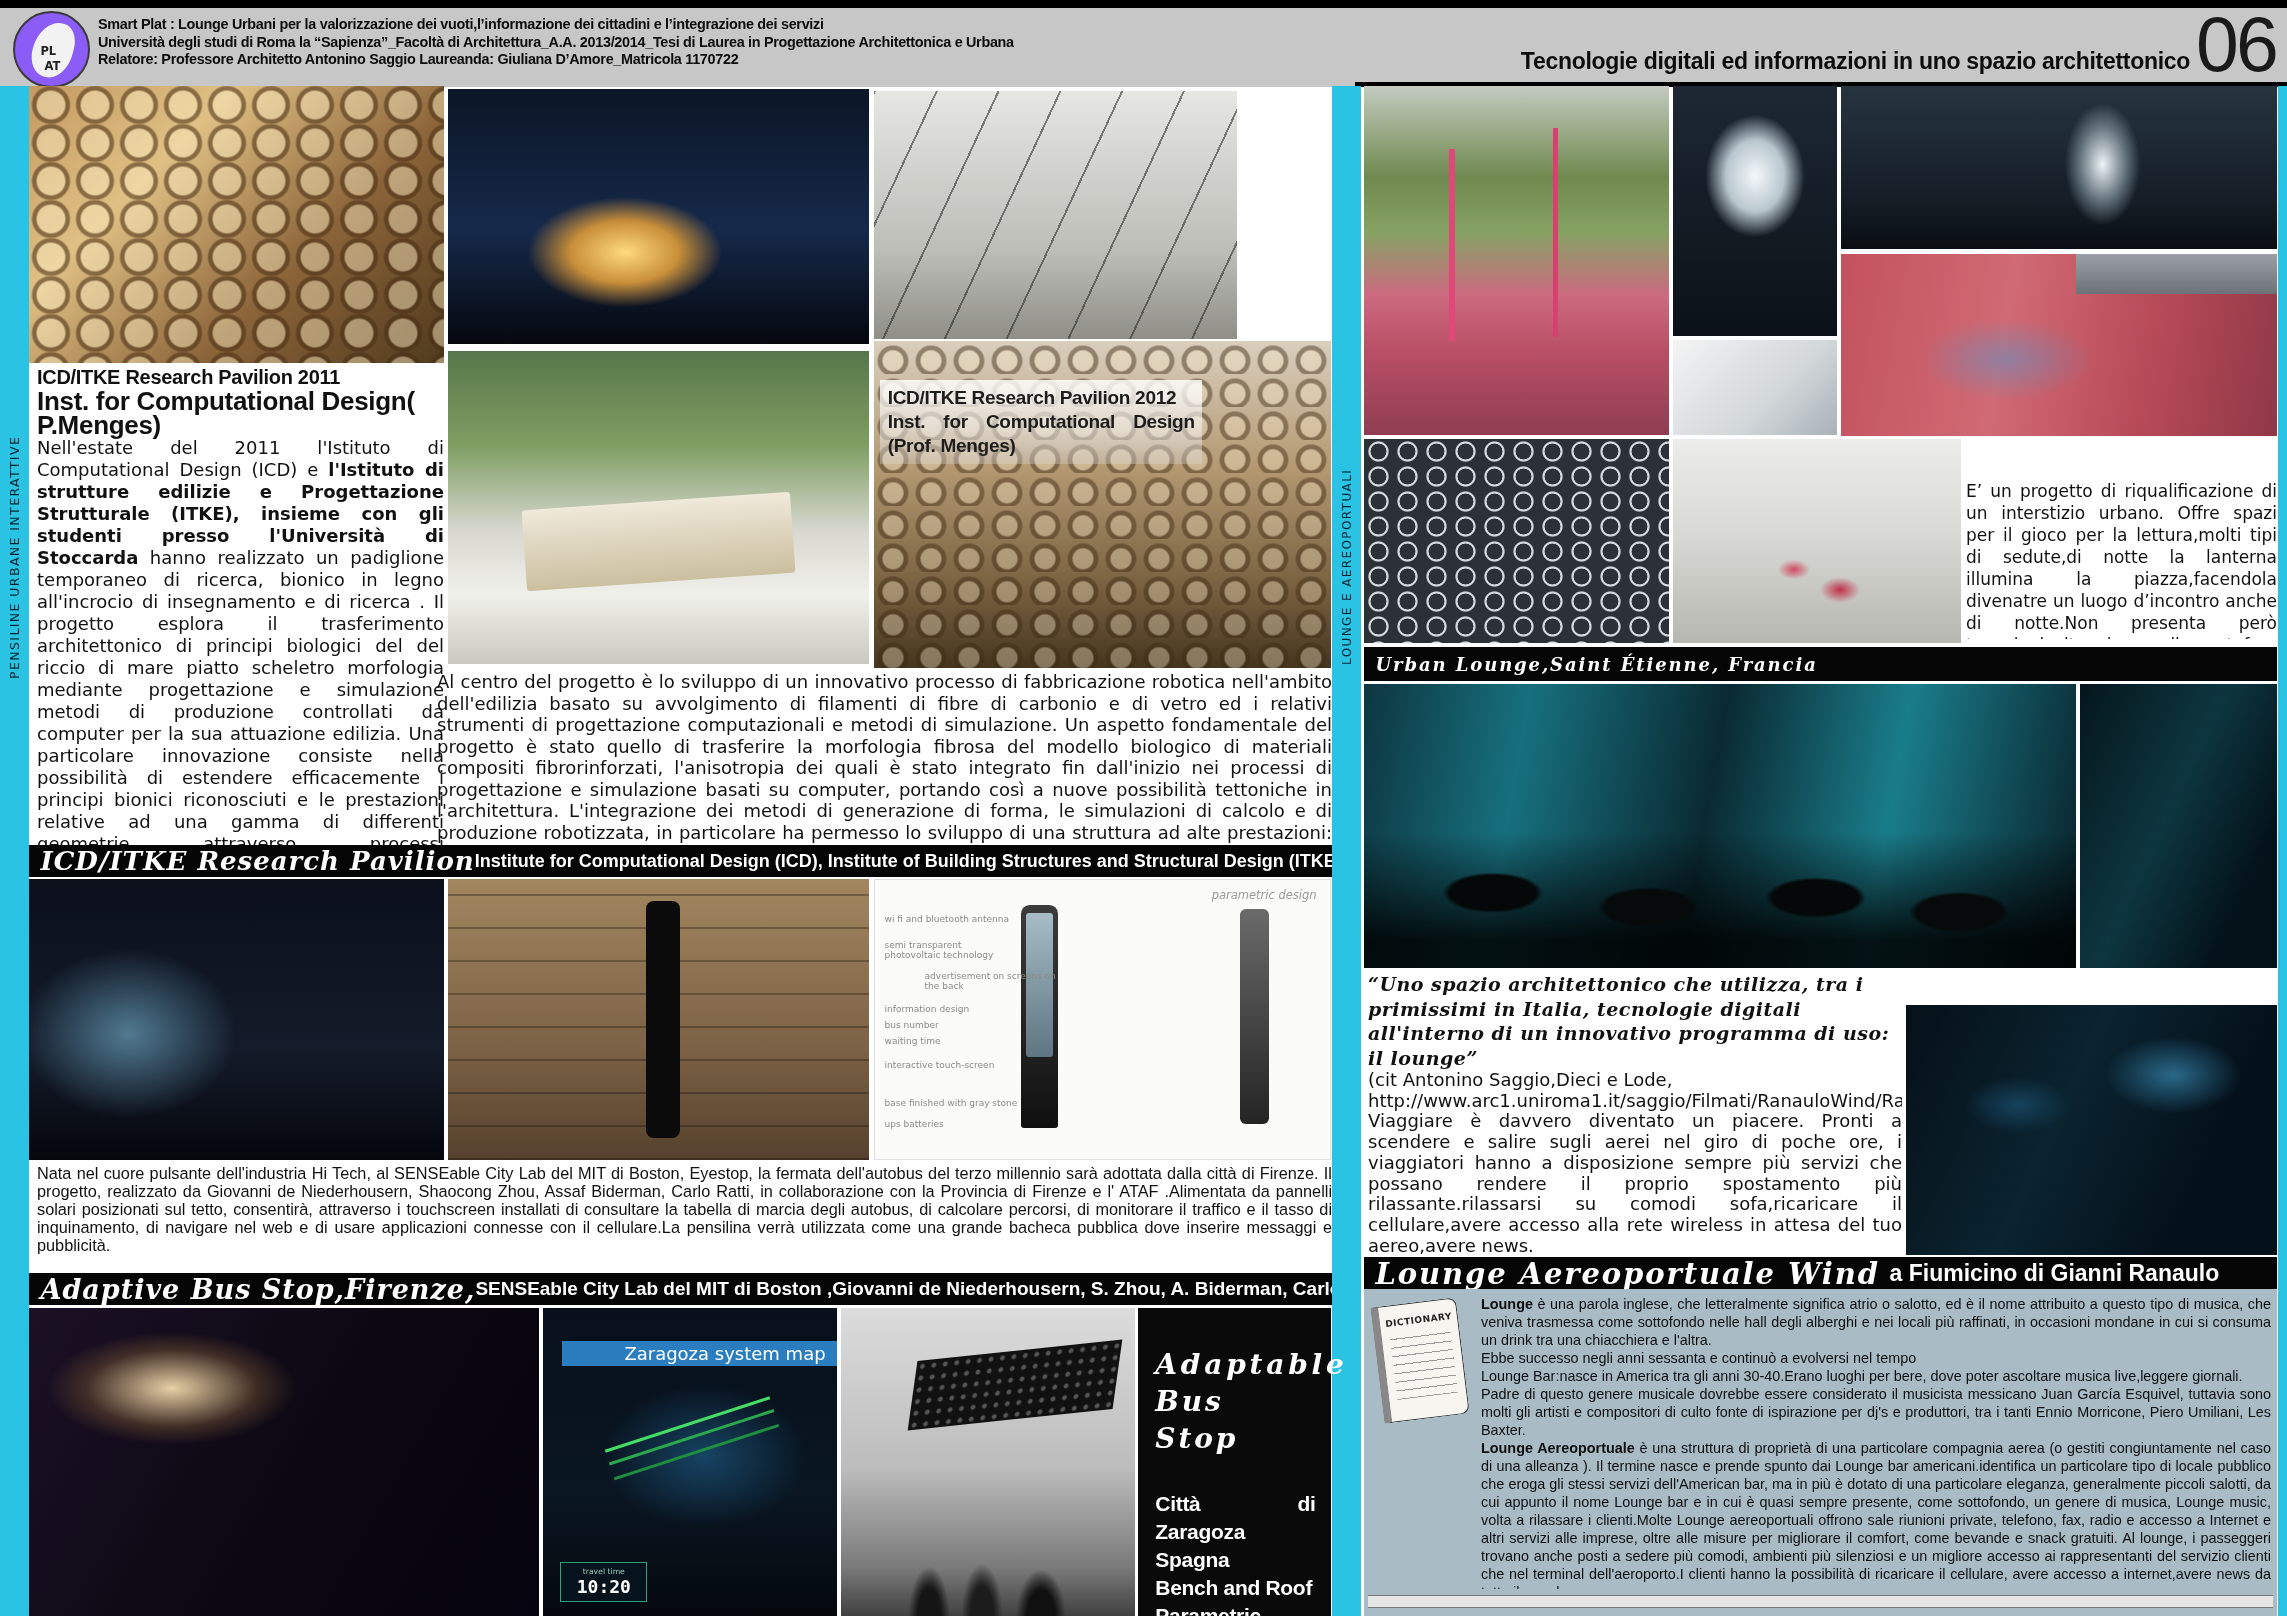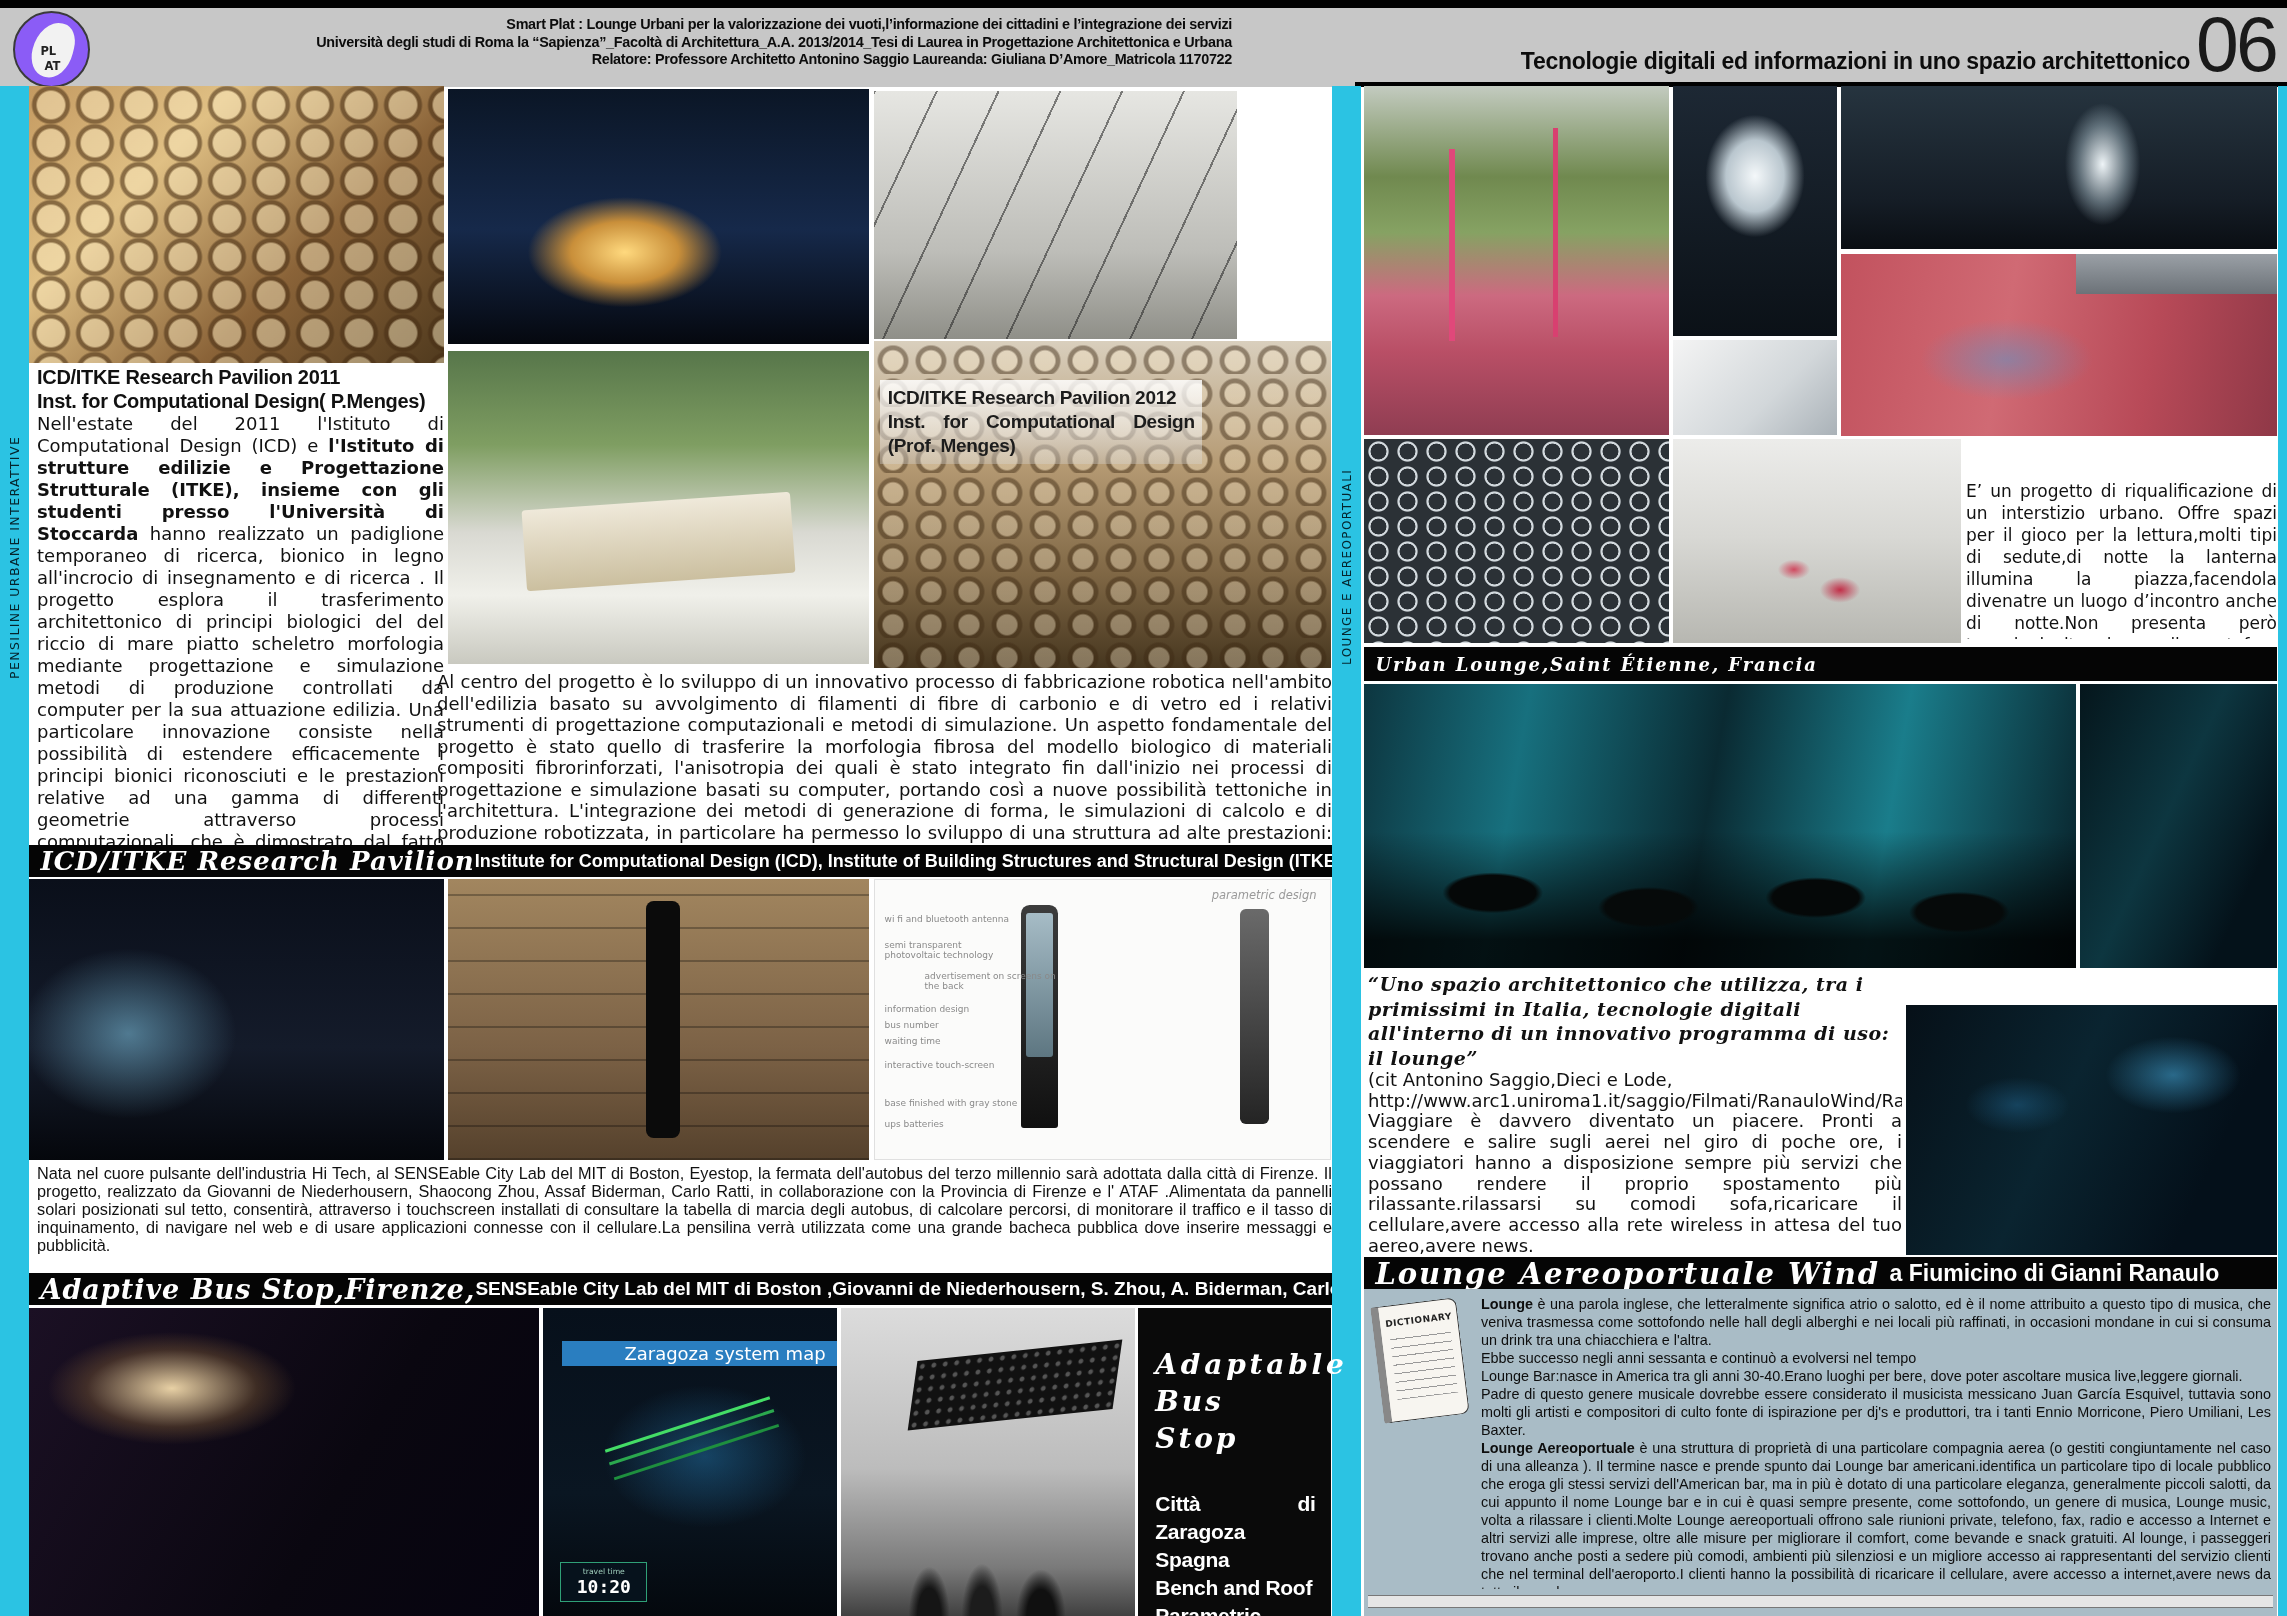--- a/index.html
+++ b/index.html
@@ -24,21 +24,21 @@
 <body>
 
 <div class="abs" style="left:0;top:0;width:2287px;height:7.7px;background:#000;"></div>
 
 <div class="abs" style="left:0;top:7.7px;width:2287px;height:79px;background:#c7c7c7;">
   <div class="abs" style="left:13.4px;top:2.9px;width:73px;height:73px;border-radius:50%;background:#8b5cf6;border:2.9px solid #3a3a3a;overflow:hidden;">
     <div style="position:absolute;left:17.3px;top:9.6px;width:40px;height:56px;background:#f2f2f2;border-radius:60% 40% 55% 45%;transform:rotate(14deg);"></div>
     <span style="position:absolute;left:25px;top:31px;font-size:11.5px;font-weight:bold;color:#222;">PL</span>
     <span style="position:absolute;left:29px;top:46px;font-size:11.5px;font-weight:bold;color:#222;">AT</span>
   </div>
-  <div class="abs hgothic" style="left:98px;top:8.6px;width:1134px;font-size:14.4px;line-height:17.3px;color:#0c0c0c;text-align:right;">
+  <div class="abs hgothic" style="left:98px;top:8.6px;width:1134px;font-size:14.4px;line-height:17.3px;color:#0c0c0c;">
     <div>Smart Plat : Lounge Urbani per la valorizzazione dei vuoti,l’informazione dei cittadini e l’integrazione dei servizi</div>
     <div>Università degli studi di Roma la “Sapienza”_Facoltà di Architettura_A.A. 2013/2014_Tesi di Laurea in Progettazione Architettonica e Urbana</div>
     <div>Relatore: Professore Architetto Antonino Saggio Laureanda: Giuliana D’Amore_Matricola 1170722</div>
   </div>
   <div class="abs hgothic" style="left:1383px;top:40px;width:807px;text-align:right;font-size:23px;color:#0c0c0c;">Tecnologie digitali ed informazioni in uno spazio architettonico</div>
   <div class="abs" style="left:2196px;top:-3.8px;font-family:'Liberation Sans',sans-serif;font-size:77px;line-height:81px;letter-spacing:-2.9px;color:#1a1a1a;">06</div>
 </div>
 <div class="abs" style="left:1355px;top:82px;width:933px;height:4.8px;background:#000;"></div>
 
 <div class="abs cyan" style="left:0;top:86px;width:29px;height:1530px;">
@@ -57,21 +57,21 @@
 <div class="photo" style="left:448px;top:89px;width:421px;height:255px;
      background:radial-gradient(ellipse 32% 30% at 42% 64%, #ffd97e 0%, #c98f3a 40%, rgba(20,30,50,0) 72%),
                 linear-gradient(#0b1626 0%, #16294a 55%, #05080f 100%);"></div>
 
 <div class="photo" style="left:874px;top:91px;width:363px;height:248px;
      background:repeating-linear-gradient(115deg, rgba(35,35,35,.55) 0 1.9px, rgba(0,0,0,0) 1.9px 56px),
                 linear-gradient(#e6e6e2,#bdbdb8 65%,#8f8f88);"></div>
 
 <div class="abs" style="left:37px;top:365px;width:407px;height:480px;overflow:hidden;">
   <div class="hgothic" style="font-size:20px;line-height:24px;">ICD/ITKE Research Pavilion 2011</div>
-  <div class="hgothic" style="font-size:20px;line-height:24px;">Inst. for Computational Design( P.Menges)</div>
+  <div class="hgothic" style="font-size:26px;line-height:24px;">Inst. for Computational Design( P.Menges)</div>
   <div class="tjust" style="font-size:18px;line-height:22px;">
     <span>Nell'estate del 2011 l'Istituto di Computational Design (ICD) e </span><span class="b">l'Istituto di strutture edilizie e Progettazione Strutturale (ITKE), insieme con gli studenti presso l'Università di Stoccarda</span><span> hanno realizzato un padiglione temporaneo di ricerca, bionico in legno all'incrocio di insegnamento e di ricerca . Il progetto esplora il trasferimento architettonico di principi biologici del del riccio di mare piatto scheletro morfologia mediante progettazione e simulazione metodi di produzione controllati da computer per la sua attuazione edilizia. Una particolare innovazione consiste nella possibilità di estendere efficacemente i principi bionici riconosciuti e le prestazioni relative ad una gamma di differenti geometrie attraverso processi computazionali, che è dimostrato dal fatto che la complessa morfologia del padiglione potrebbe essere costruito esclusivamente con fogli estremamente sottili di compensato (6,5 mm).</span>
   </div>
 </div>
 
 <div class="photo" style="left:448px;top:351px;width:421px;height:313px;
      background:linear-gradient(#57764a 0%,#7f9e62 30%,#d9d9d2 58%,#f0f0ea 78%,#c9c9c0 100%);">
   <div style="position:absolute;left:18%;top:48%;width:64%;height:26%;background:linear-gradient(#efe9da,#cbbf9f);transform:rotate(-4deg);border-radius:3.8px;"></div>
 </div>
 

